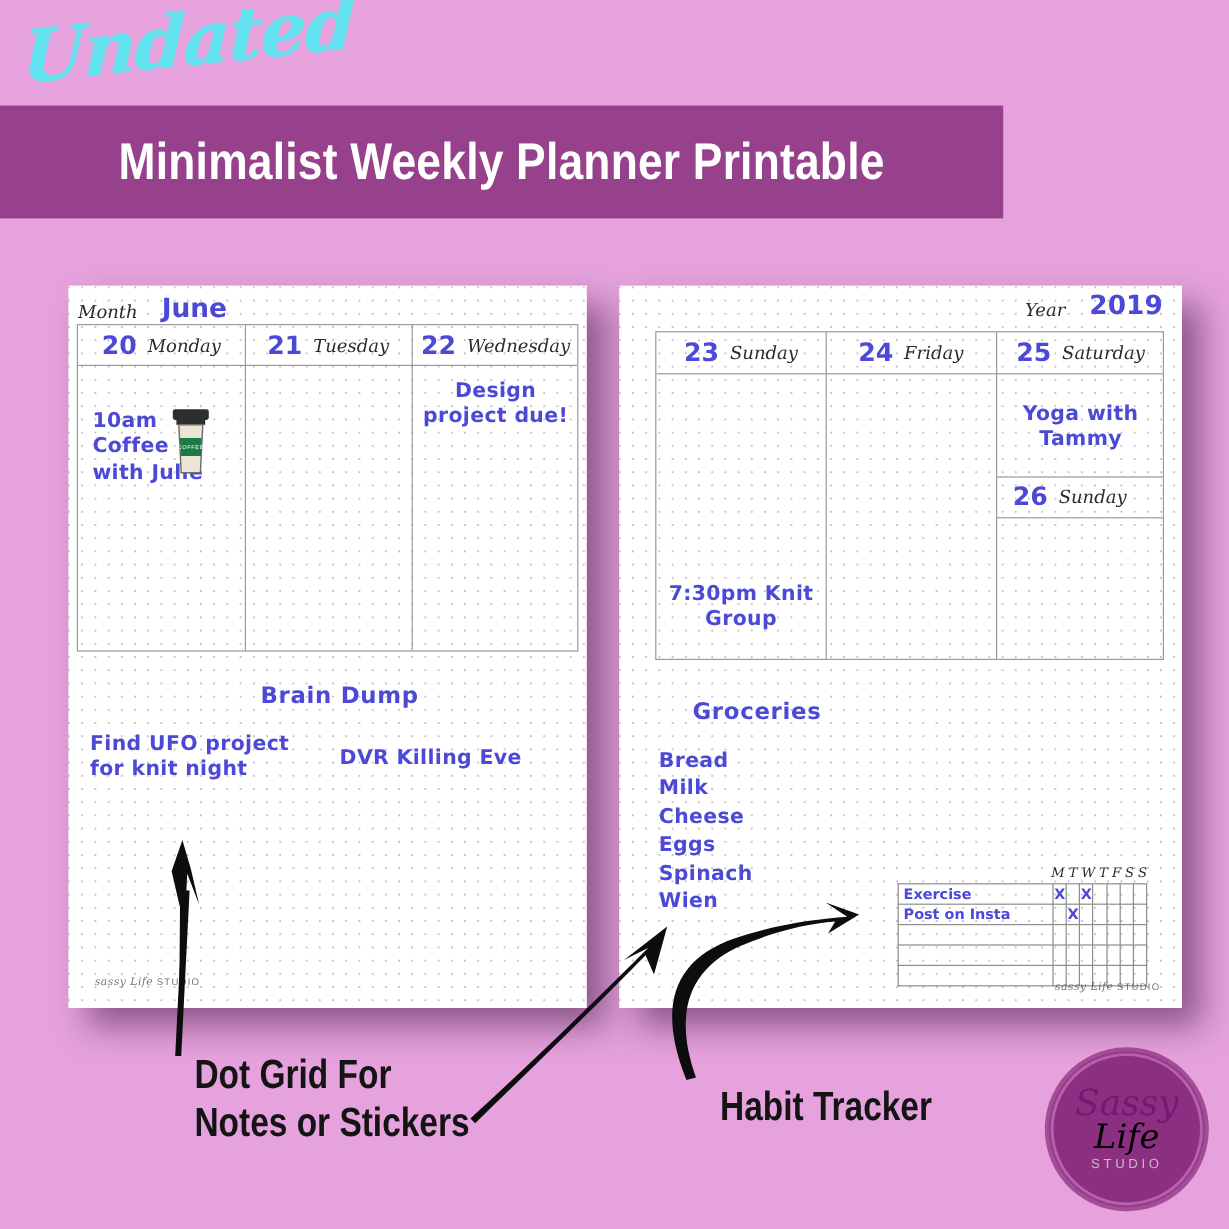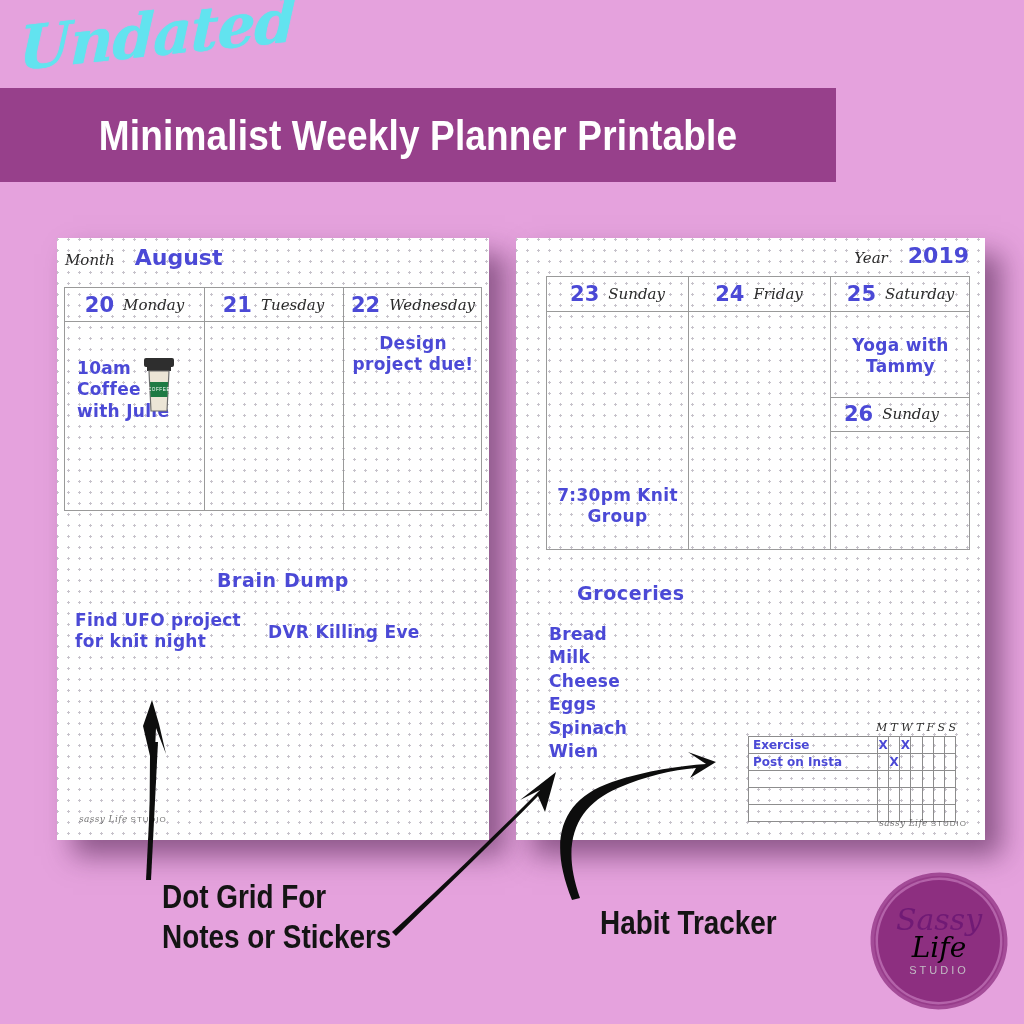--- a/index.html
+++ b/index.html
@@ -53,21 +53,21 @@
 
   
   .field{position:absolute;display:flex;align-items:flex-end;gap:20px;}
   .field .lbl{font-family:"DejaVu Serif",serif;font-style:italic;font-size:15px;color:#2b2b2b;}
   .field .val{font-family:"DejaVu Sans",sans-serif;font-weight:700;font-size:22px;color:#4b49d6;line-height:.95;}
   #month-field{left:8px;top:10px;}
   #year-field{right:16px;top:8px;}
 
   
   .daygrid{position:absolute;border:1.3px solid #9a9a9a;box-sizing:border-box;}
-  #daygrid-left{left:7px;top:49px;width:418px;height:224px;}
+  #daygrid-left{left:7px;top:32px;width:418px;height:273px;}
   #daygrid-right{left:30px;top:38px;width:424px;height:274px;}
   .vline{position:absolute;top:0;bottom:0;width:1.3px;background:#9a9a9a;}
   .hline{position:absolute;left:0;right:0;height:1.3px;background:#9a9a9a;}
   .dayhead{
     position:absolute;height:33px;display:flex;align-items:center;
     justify-content:center;gap:9px;white-space:nowrap;
   }
   .dayhead .num{font-family:"DejaVu Sans",sans-serif;font-weight:700;font-size:21px;color:#4b49d6;}
   .dayhead .nm{font-family:"DejaVu Serif",serif;font-style:italic;font-size:15px;color:#2b2b2b;}
 
@@ -163,21 +163,21 @@
   <div class="title-text">Minimalist Weekly Planner Printable</div>
   <div class="undated">
     <span>Undated</span>
   </div>
 
   <div class="page" id="page-left">
     <div class="dots"></div>
 
     <div class="field" id="month-field">
       <span class="lbl">Month</span>
-      <span class="val">August</span>
+      <span class="val">June</span>
     </div>
 
     <div class="daygrid" id="daygrid-left">
       <div class="vline" style="left:139px"></div>
       <div class="vline" style="left:278px"></div>
       <div class="hline" style="top:33px"></div>
 
       <div class="dayhead" style="left:0;width:139px">
         <span class="num">20</span>
         <span class="nm">Monday</span>
@@ -203,21 +203,21 @@
       </svg>
 
       <div class="entry c" style="left:278px;top:45px;width:140px;white-space:pre">Design
 project due!</div>
       <div class="entry" style="left:139px;top:70px;white-space:pre"></div>
     </div>
 
     <div class="sec-title" style="left:160px;top:331px">Brain Dump</div>
     <div class="entry" style="left:18px;top:372px;white-space:pre">Find UFO project
 for knit night</div>
-    <div class="entry" style="left:211px;top:384px;white-space:pre">DVR Killing Eve</div>
+    <div class="entry" style="left:226px;top:384px;white-space:pre">DVR Killing Eve</div>
 
     <div class="wm" id="wm-left">
       <span class="s">sassy Life</span>
       <span class="t">STUDIO</span>
     </div>
   </div>
 
   <div class="page" id="page-right">
     <div class="dots"></div>
 

